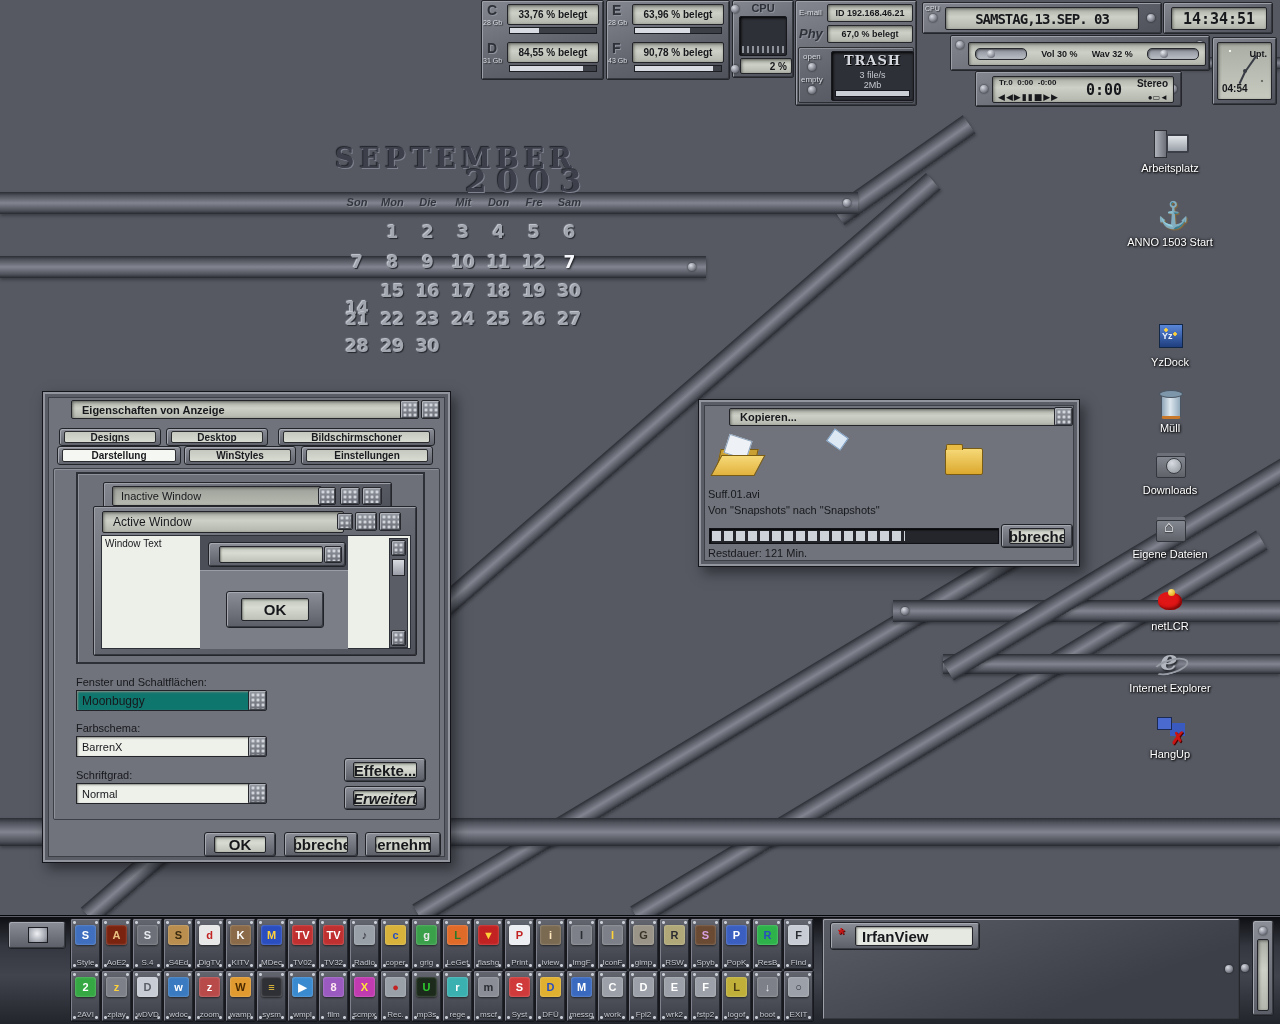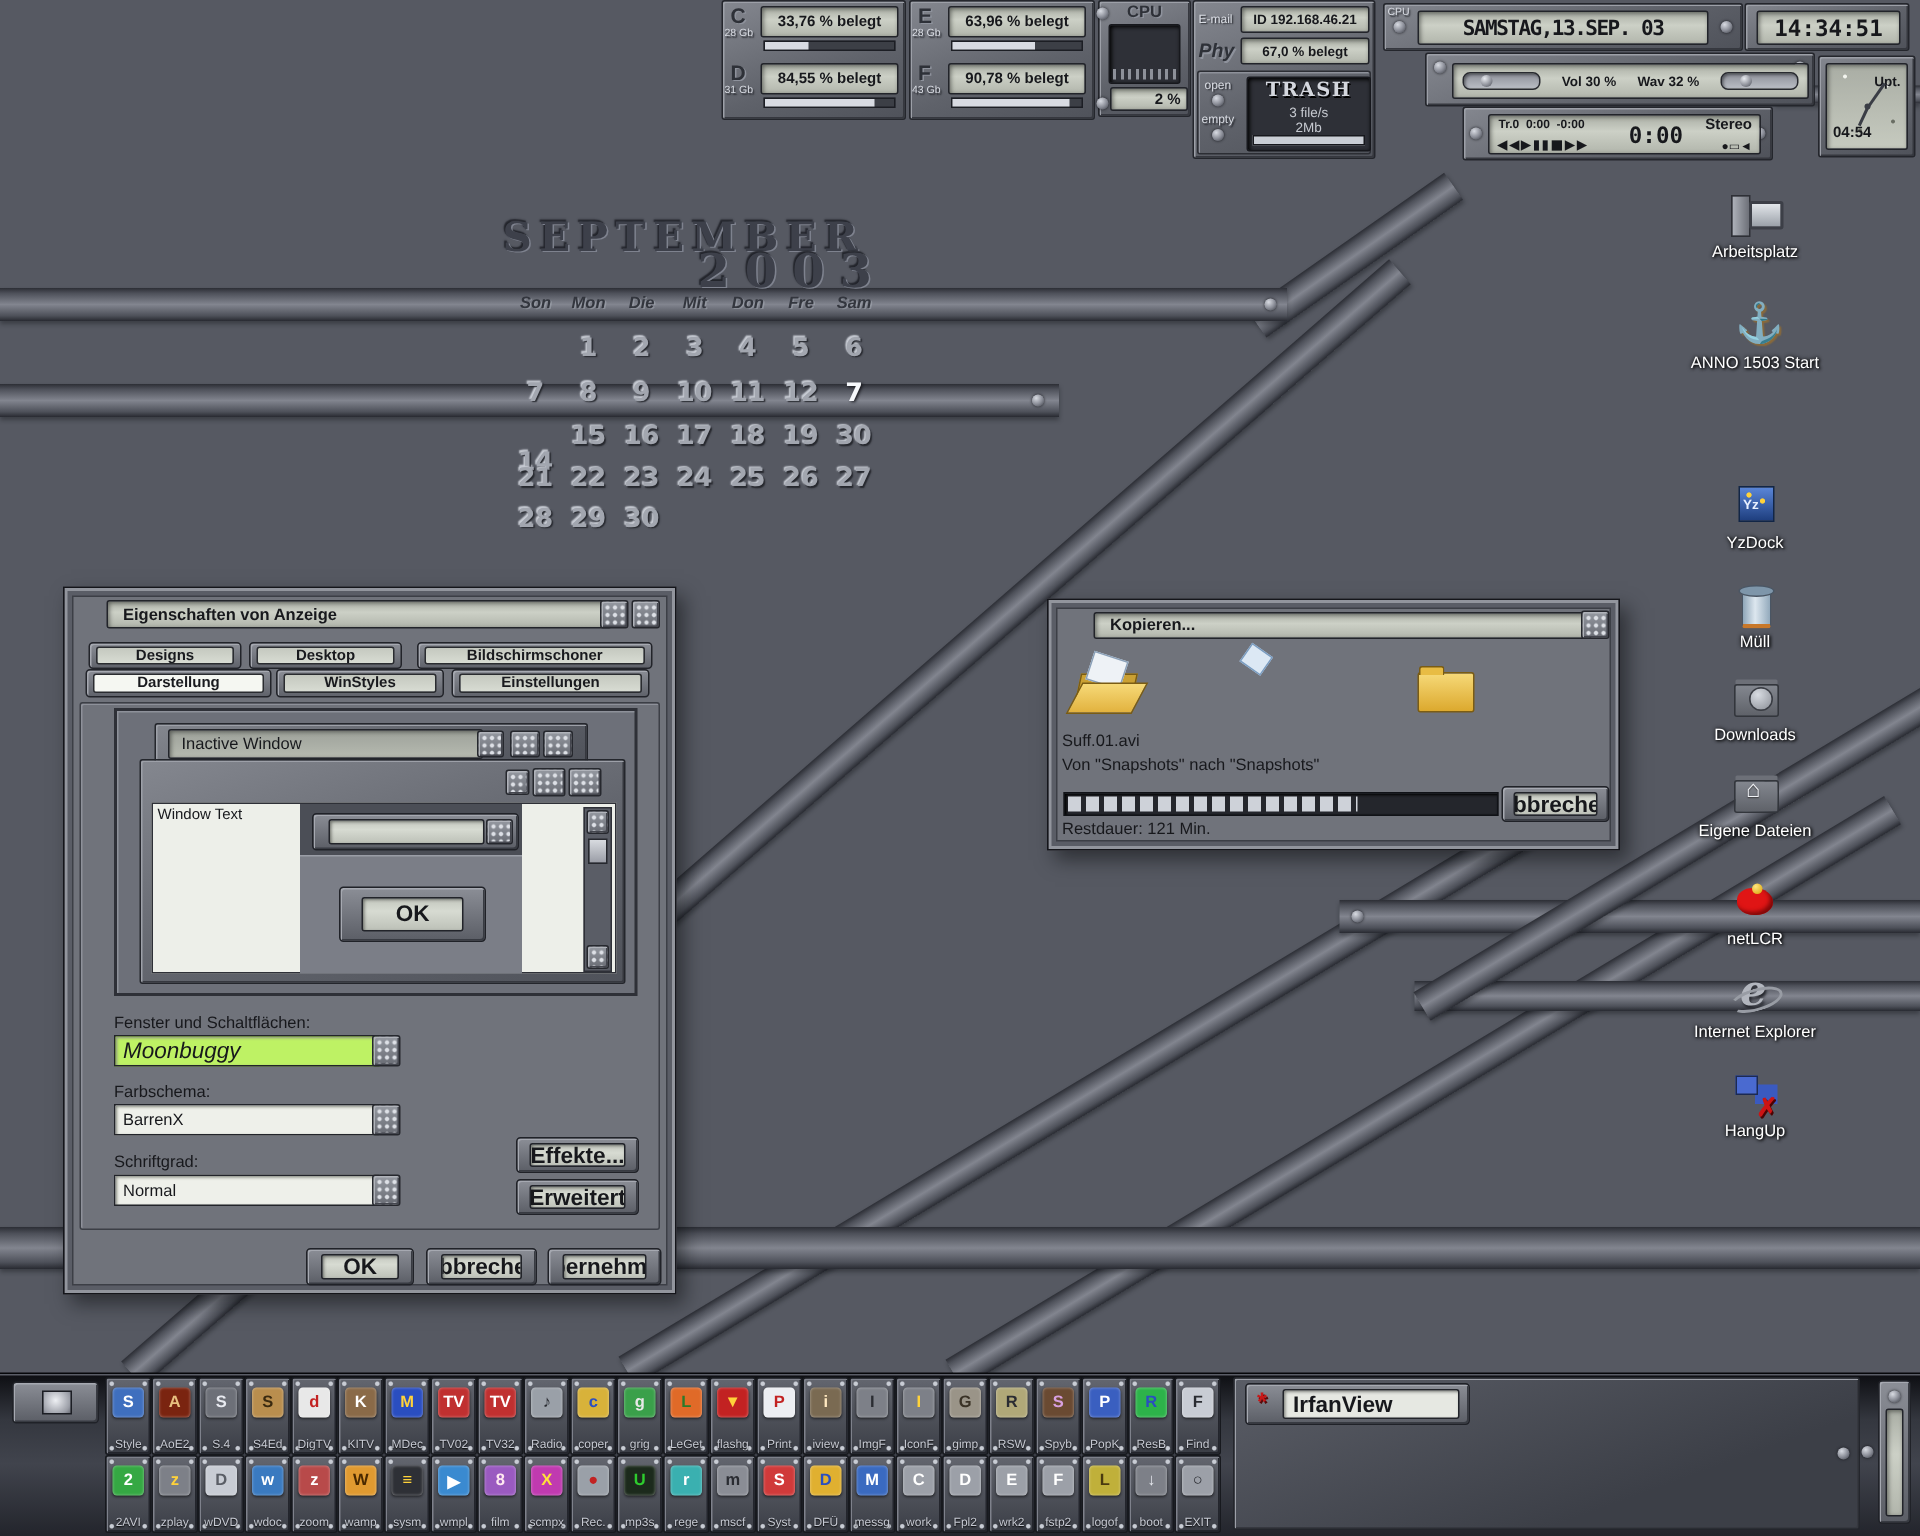--- a/index.html
+++ b/index.html
@@ -370,20 +370,21 @@
   <div style="position:absolute;left:33px;top:80px;width:345px;height:188px;background:#6d7079;
        border:2px solid #2e3037;box-shadow:inset 1px 1px 0 #8e919a;">
     <div class="panel" style="left:25px;top:8px;width:287px;height:26px;">
       <div class="lcd" style="left:8px;top:3px;width:200px;height:18px;padding-left:8px;font-size:11px;
            background:linear-gradient(180deg,#9da19a,#b6bab0);">Inactive Window</div>
       <div class="dotbtn" style="left:214px;top:4px;width:16px;height:16px;"></div>
       <div class="dotbtn" style="left:236px;top:4px;width:18px;height:16px;"></div>
       <div class="dotbtn" style="left:258px;top:4px;width:18px;height:16px;"></div>
     </div>
     <div class="panel" style="left:15px;top:32px;width:322px;height:148px;">
+      <div class="lcd" style="left:8px;top:4px;width:230px;height:20px;padding-left:10px;font-size:12px;">Active Window</div>
       <div class="dotbtn" style="left:243px;top:6px;width:14px;height:15px;"></div>
       <div class="dotbtn" style="left:261px;top:5px;width:20px;height:17px;"></div>
       <div class="dotbtn" style="left:285px;top:5px;width:20px;height:17px;"></div>
       <div style="position:absolute;left:7px;top:28px;width:308px;height:112px;background:#edefe9;border:1px solid #2e3037;">
         <span style="position:absolute;left:3px;top:2px;font-size:10px;color:#17181c;">Window Text</span>
         <div style="position:absolute;left:98px;top:0;width:148px;height:112px;background:#4b4e56;"></div>
         <div class="plate riv" style="left:106px;top:6px;width:136px;height:23px;">
           <div class="face" style="right:22px;"></div>
           <div class="dotbtn" style="position:absolute;right:3px;top:3px;width:16px;height:15px;"></div>
         </div>
@@ -397,40 +398,40 @@
           <div style="position:absolute;left:2px;top:20px;width:11px;height:15px;background:linear-gradient(#d8dbe0,#9a9da6);border:1px solid #26282e;"></div>
           <div class="dotbtn" style="left:1px;bottom:1px;width:13px;height:14px;"></div>
         </div>
       </div>
     </div>
   </div>
 
   <div id="dlg-fields">
       <div style="position: absolute; left: 33px; top: 284px; font-size: 11px; color: rgb(23, 24, 28);">Fenster und Schaltflächen:</div>
       <div style="position: absolute; left: 33px; top: 298px; width: 190px; height: 21px;">
-        <div style="position: absolute; left: 0px; top: 0px; width: 170px; height: 19px; background: #bef264; border: 1px solid rgb(34, 36, 42); font-size: 15px; color: rgb(23, 24, 28); display: flex; align-items: center; padding-left: 5px; box-shadow: rgb(138, 141, 132) 1px 1px 2px inset; font-style: italic;">Moonbuggy</div>
+        <div style="position: absolute; left: 0px; top: 0px; width: 170px; height: 19px; background: #0f766e; border: 1px solid rgb(34, 36, 42); font-size: 12px; color: rgb(23, 24, 28); display: flex; align-items: center; padding-left: 5px; box-shadow: rgb(138, 141, 132) 1px 1px 2px inset;">Moonbuggy</div>
         <div class="dotbtn" style="left: 172px; top: 0px; width: 17px; height: 19px;"></div>
       </div>
       <div style="position: absolute; left: 33px; top: 330px; font-size: 11px; color: rgb(23, 24, 28);">Farbschema:</div>
       <div style="position: absolute; left: 33px; top: 344px; width: 190px; height: 25px;">
         <div style="position: absolute; left: 0px; top: 0px; width: 170px; height: 19px; background: rgb(238, 240, 234); border: 1px solid rgb(34, 36, 42); font-size: 11px; color: rgb(23, 24, 28); display: flex; align-items: center; padding-left: 5px; box-shadow: rgb(138, 141, 132) 1px 1px 2px inset;">BarrenX</div>
         <div class="dotbtn" style="left: 172px; top: 0px; width: 17px; height: 19px;"></div>
       </div>
       <div style="position: absolute; left: 33px; top: 377px; font-size: 11px; color: rgb(23, 24, 28);">Schriftgrad:</div>
       <div style="position: absolute; left: 33px; top: 391px; width: 190px; height: 21px;">
         <div style="position: absolute; left: 0px; top: 0px; width: 170px; height: 19px; background: rgb(238, 240, 234); border: 1px solid rgb(34, 36, 42); font-size: 11px; color: rgb(23, 24, 28); display: flex; align-items: center; padding-left: 5px; box-shadow: rgb(138, 141, 132) 1px 1px 2px inset;">Normal</div>
         <div class="dotbtn" style="left: 172px; top: 0px; width: 17px; height: 19px;"></div>
       </div>
     </div>
   <div id="dlg-sidebtns">
       <div class="plate riv" style="left: 301px; top: 366px; width: 80px; height: 22px;">
         <div class="face" style="left: 8px; right: 8px;">Effekte...</div>
       </div>
       <div class="plate riv" style="left: 301px; top: 394px; width: 80px; height: 22px;">
-        <div class="face" style="left: 8px; right: 8px;">Erweitert</div>
+        <div class="face" style="left: 8px; right: 8px; font-style: italic;">Erweitert</div>
       </div>
     </div>
   <div id="dlg-bottombtns">
       <div class="plate riv" style="left: 161px; top: 440px; width: 70px; height: 23px;">
         <div class="face" style="left: 9px; right: 9px;">OK</div>
       </div>
       <div class="plate riv" style="left: 241px; top: 440px; width: 72px; height: 23px;">
         <div class="face" style="left: 9px; right: 9px;">Abbrechen</div>
       </div>
       <div class="plate riv" style="left: 322px; top: 440px; width: 74px; height: 23px;">

